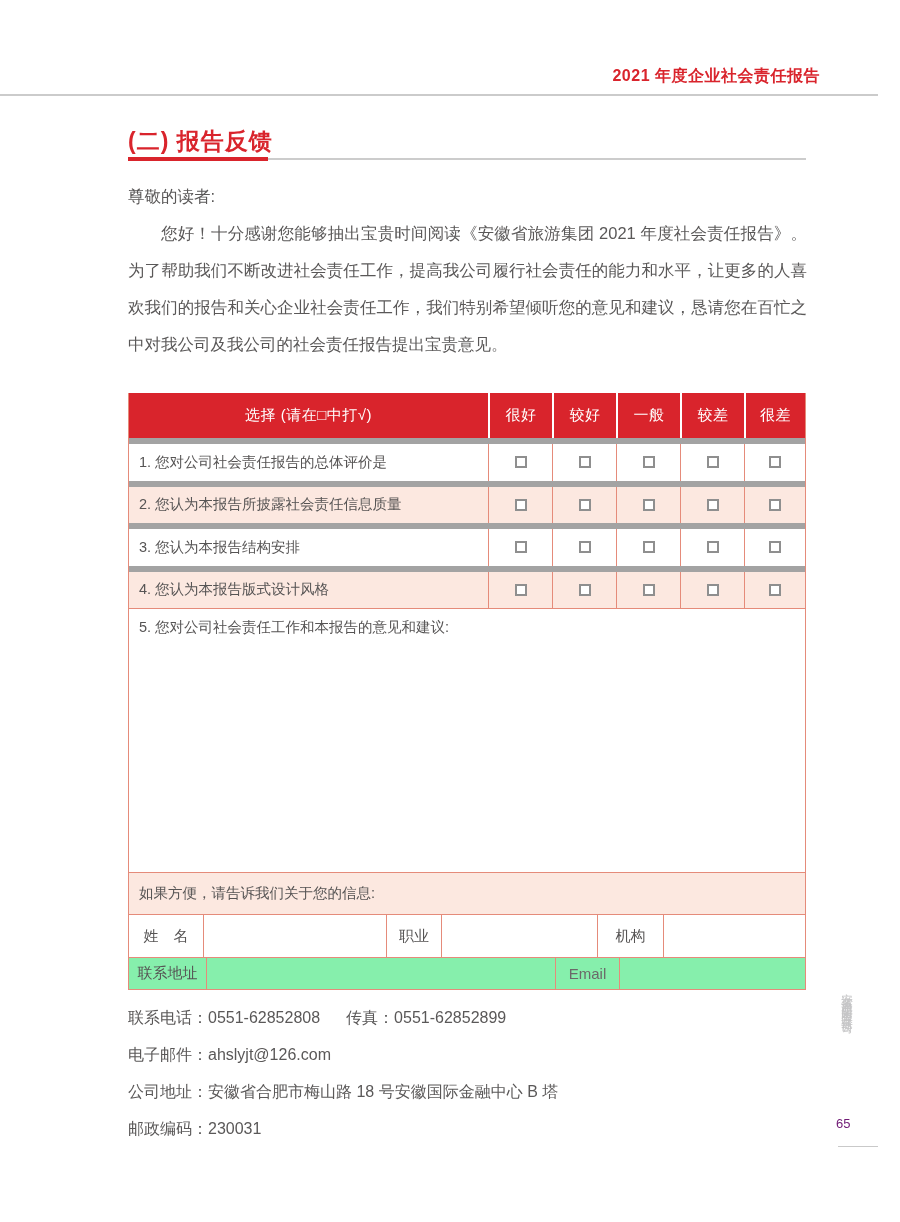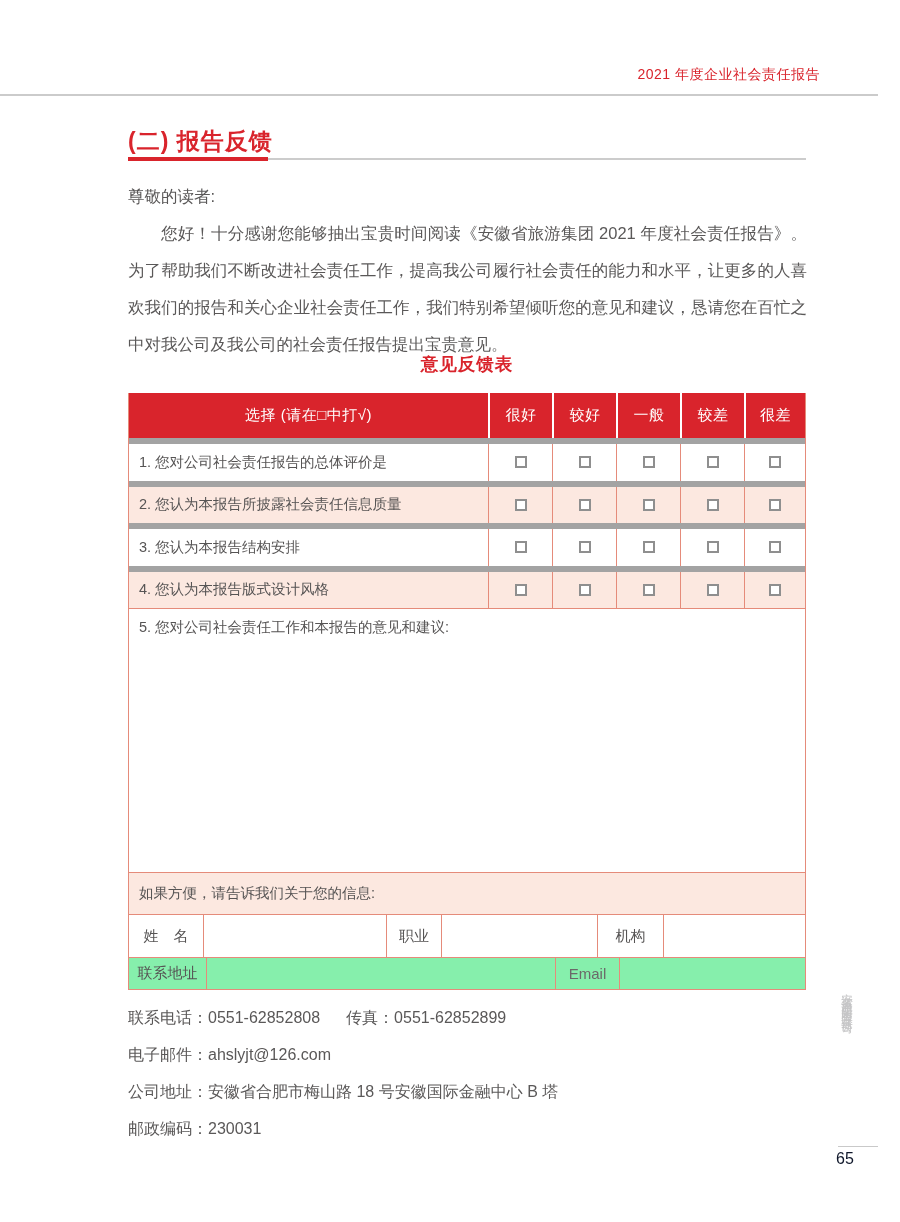--- a/index.html
+++ b/index.html
@@ -6,21 +6,21 @@
   html,body { background:#ffffff; }
   .page {
     position:relative; width:900px; height:1222px; margin:0 auto;
     background:#ffffff; overflow:hidden;
     font-family:"Liberation Sans","DejaVu Sans",sans-serif;
     color:#5a5858;
   }
   
   .top-header {
     position:absolute; top:66px; right:80px;
-    font-size:14px; font-weight:400; color:#d9242c; letter-spacing:0.5px;
+    font-size:16px; font-weight:700; color:#d9242c; letter-spacing:0.5px;
   }
   .top-rule {
     position:absolute; top:94px; left:0; width:878px; height:2px; background:#cbcbcb;
   }
   
   .section-title {
     position:absolute; left:128px; top:126px; width:678px;
     font-size:23px; font-weight:700; color:#d9242c; letter-spacing:1px;
   }
   .title-rule {
@@ -87,41 +87,40 @@
   }
   .contact .line { height:37px; line-height:37px; }
   .contact .fax { margin-left:26px; }
   
   .side-company {
     position:absolute; left:839px; top:984px;
     writing-mode:vertical-rl; text-orientation:mixed;
     font-size:11.5px; letter-spacing:2.5px; color:#c5c5c6;
   }
   .side-rule { position:absolute; left:838px; top:1146px; width:40px; height:1px; background:#c9c9c9; }
-  .page-number { position:absolute; left:836px; top:1150px; font-size:16px; color:#0f172a; }
+  .page-number { position:absolute; left:836px; top:1116px; font-size:13px; color:#701a75; }
 </style>
 </head>
 <body>
 
 <div class="page">
 
   <div class="top-header">2021 年度企业社会责任报告</div>
   <div class="top-rule"></div>
 
   <div class="section-title">(二) 报告反馈</div>
   <div class="title-rule">
     <div class="red-seg"></div>
   </div>
 
   <div class="letter">
     <div>尊敬的读者:</div>
     <div class="para">您好！十分感谢您能够抽出宝贵时间阅读《安徽省旅游集团 2021 年度社会责任报告》。为了帮助我们不断改进社会责任工作，提高我公司履行社会责任的能力和水平，让更多的人喜欢我们的报告和关心企业社会责任工作，我们特别希望倾听您的意见和建议，恳请您在百忙之中对我公司及我公司的社会责任报告提出宝贵意见。</div>
   </div>
 
-  <div class="table-title">意见反馈表</div>
 
   <div class="fb-table">
 
     <div class="hrow">
       <div class="hcell c0">选择 (请在□中打√)</div>
       <div class="hcell c1">很好</div>
       <div class="hcell c2">较好</div>
       <div class="hcell c3">一般</div>
       <div class="hcell c4">较差</div>
       <div class="hcell c5">很差</div>

